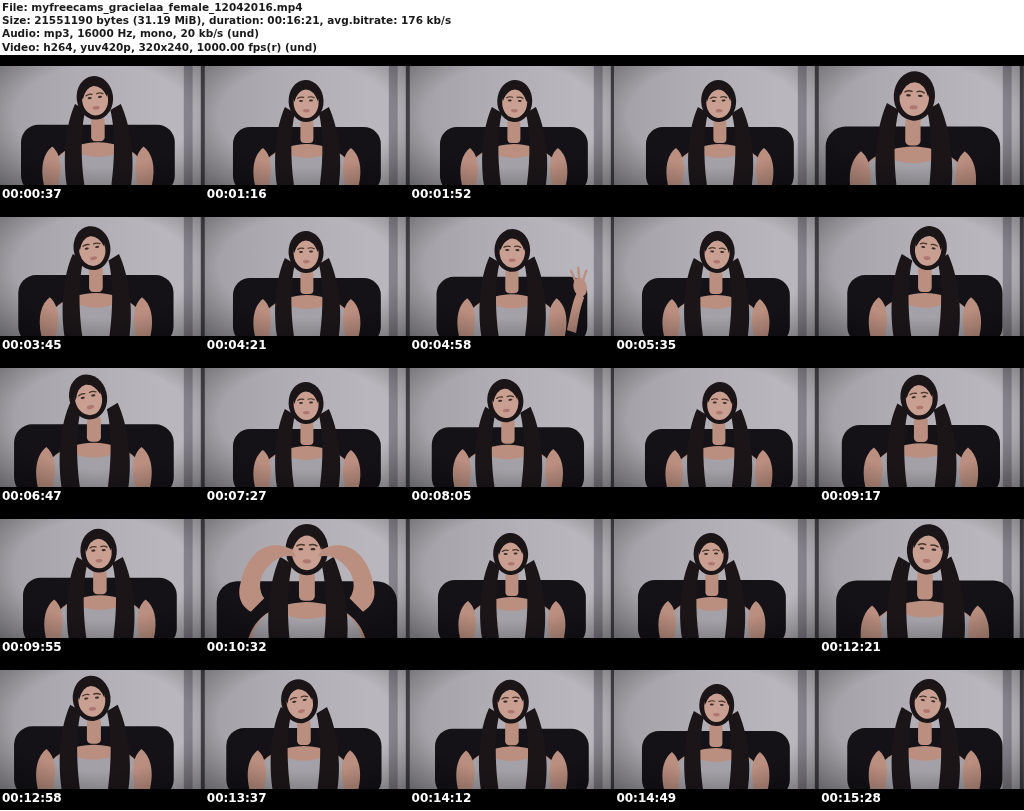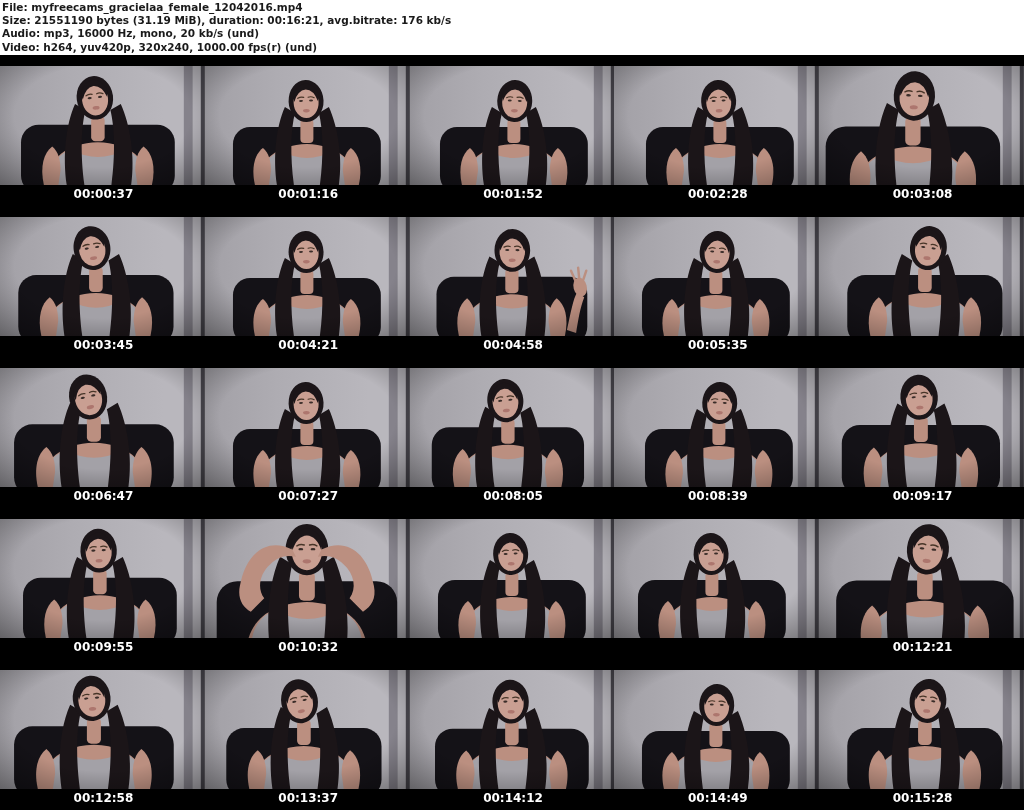--- a/index.html
+++ b/index.html
@@ -21,21 +21,21 @@
   }
   .cell{width:204.8px;height:151px;overflow:hidden;}
   .thumb{
     width:204.8px;height:130px;background:#000000;
     padding-top:11px;box-sizing:border-box;
   }
   .thumb svg{display:block;width:204.8px;height:119px;}
   .tsbar{
     height:21px;background:#000000;color:#ffffff;
     font-size:12px;font-weight:bold;line-height:12px;
-    padding:3px 0 0 2px;box-sizing:border-box;white-space:nowrap;text-align:center;
+    padding:3px 0 0 2px;box-sizing:border-box;white-space:nowrap;
   }
   .defs-holder{position:absolute;width:0;height:0;overflow:hidden;}
 </style>
 </head>
 <body>
 
 <div class="sheet">
 
   <div class="hdr">
     <div class="line">File: myfreecams_gracielaa_female_12042016.mp4</div>
@@ -212,21 +212,20 @@
       </g>
       <ellipse cx="-5" cy="-84.3" rx="2" ry="1" fill="#3a2d29"></ellipse>
       <ellipse cx="5" cy="-84.3" rx="2" ry="1" fill="#3a2d29"></ellipse>
       <ellipse cx="0" cy="-74.3" rx="3.4" ry="1.7" fill="#ad766e"></ellipse>
     </g>
 
   </g>
   <rect x="0" y="0" width="205" height="119" fill="url(#vig)"></rect>
 </svg>
         </div>
-        <div class="tsbar"><span>00:02:28</span></div>
       </div>
       <div class="cell">
         <div class="thumb">
           <svg viewBox="0 0 205 119" preserveAspectRatio="none">
   <rect x="0" y="0" width="205" height="119" fill="url(#wallgrad)"></rect>
   <rect x="184" y="0" width="9" height="119" fill="#85828b"></rect>
   <rect x="193" y="0" width="8" height="119" fill="#b2b0b6"></rect>
   <rect x="201" y="0" width="4" height="119" fill="#47454c"></rect>
   <g transform="translate(94 129) scale(1.18)">
     <rect x="-74" y="-58" width="148" height="66" rx="17" fill="#141217"></rect>
@@ -252,21 +251,20 @@
       </g>
       <ellipse cx="-5" cy="-84.3" rx="2" ry="1" fill="#3a2d29"></ellipse>
       <ellipse cx="5" cy="-84.3" rx="2" ry="1" fill="#3a2d29"></ellipse>
       <ellipse cx="0" cy="-74.3" rx="3.4" ry="1.7" fill="#ad766e"></ellipse>
     </g>
 
   </g>
   <rect x="0" y="0" width="205" height="119" fill="url(#vig)"></rect>
 </svg>
         </div>
-        <div class="tsbar"><span>00:03:08</span></div>
       </div>
       <div class="cell">
         <div class="thumb">
           <svg viewBox="0 0 205 119" preserveAspectRatio="none">
   <rect x="0" y="0" width="205" height="119" fill="url(#wallgrad)"></rect>
   <rect x="184" y="0" width="9" height="119" fill="#85828b"></rect>
   <rect x="193" y="0" width="8" height="119" fill="#b2b0b6"></rect>
   <rect x="201" y="0" width="4" height="119" fill="#47454c"></rect>
   <g transform="translate(96 119) scale(1.05)">
     <rect x="-74" y="-58" width="148" height="66" rx="17" fill="#141217"></rect>
@@ -618,21 +616,20 @@
       </g>
       <ellipse cx="-5" cy="-84.3" rx="2" ry="1" fill="#3a2d29"></ellipse>
       <ellipse cx="5" cy="-84.3" rx="2" ry="1" fill="#3a2d29"></ellipse>
       <ellipse cx="0" cy="-74.3" rx="3.4" ry="1.7" fill="#ad766e"></ellipse>
     </g>
 
   </g>
   <rect x="0" y="0" width="205" height="119" fill="url(#vig)"></rect>
 </svg>
         </div>
-        <div class="tsbar"><span>00:08:39</span></div>
       </div>
       <div class="cell">
         <div class="thumb">
           <svg viewBox="0 0 205 119" preserveAspectRatio="none">
   <rect x="0" y="0" width="205" height="119" fill="url(#wallgrad)"></rect>
   <rect x="184" y="0" width="9" height="119" fill="#85828b"></rect>
   <rect x="193" y="0" width="8" height="119" fill="#b2b0b6"></rect>
   <rect x="201" y="0" width="4" height="119" fill="#47454c"></rect>
   <g transform="translate(102 119) scale(1.07)">
     <rect x="-74" y="-58" width="148" height="66" rx="17" fill="#141217"></rect>

